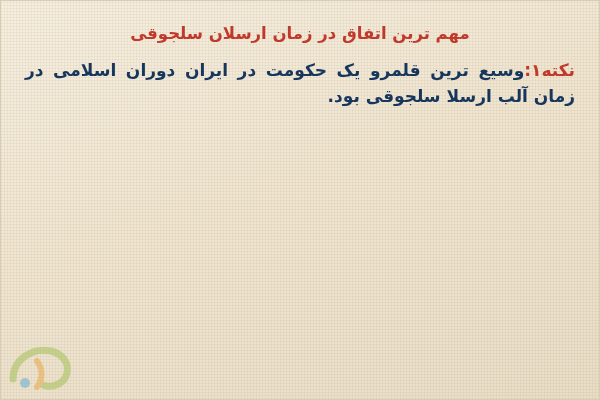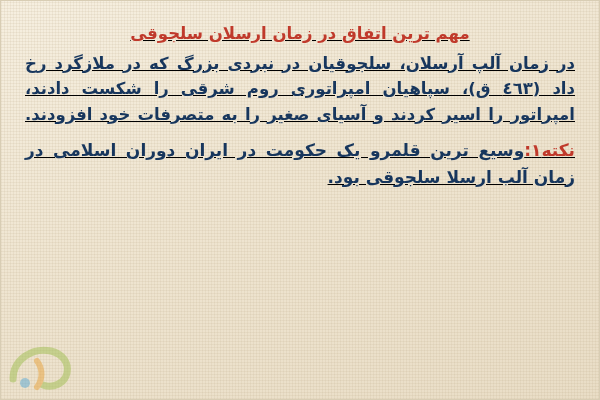--- a/index.html
+++ b/index.html
@@ -20,21 +20,20 @@
     box-sizing: border-box;
     background-color: #f2e9d8;
     background-image:
       repeating-linear-gradient(0deg, rgba(180,160,125,0.13) 0px, rgba(180,160,125,0.13) 1px, rgba(255,255,255,0) 1px, rgba(255,255,255,0) 3px),
       repeating-linear-gradient(90deg, rgba(180,160,125,0.12) 0px, rgba(180,160,125,0.12) 1px, rgba(255,255,255,0) 1px, rgba(255,255,255,0) 3px),
       linear-gradient(160deg, #f6efe0 0%, #efe5d1 45%, #e9ddc6 100%);
     border: 1px solid #d8cdb4;
     direction: rtl;
     padding: 18px 22px 10px 22px;
     overflow: hidden;
-    text-decoration: underline;
   }
   .content {
     text-align: center;
     line-height: 1.55;
   }
   .heading {
     color: #c0392b;
     font-size: 16.5px;
     font-weight: bold;
     margin: 2px 0 4px 0;
@@ -84,21 +83,20 @@
   }
 </style>
 </head>
 <body>
 
 <div class="page">
   <div class="content">
 
     <div class="heading">مهم ترین اتفاق در زمان ارسلان سلجوقی</div>
 
-    <div class="para">در زمان آلپ آرسلان، سلجوقیان در نبردی بزرگ که در ملازگرد رخ داد (٤٦٣ ق)، سپاهیان امپراتوری روم شرقی را شکست دادند، امپراتور را اسیر کردند و آسیای صغیر را به متصرفات خود افزودند.</div>
 
 
 
     <div class="spacer"></div>
 
     <div class="note">
       <span class="note-label">نکته۱:</span><span>وسیع ترین قلمرو یک حکومت در ایران دوران اسلامی در زمان آلب ارسلا سلجوقی بود.</span>
     </div>
 
 

